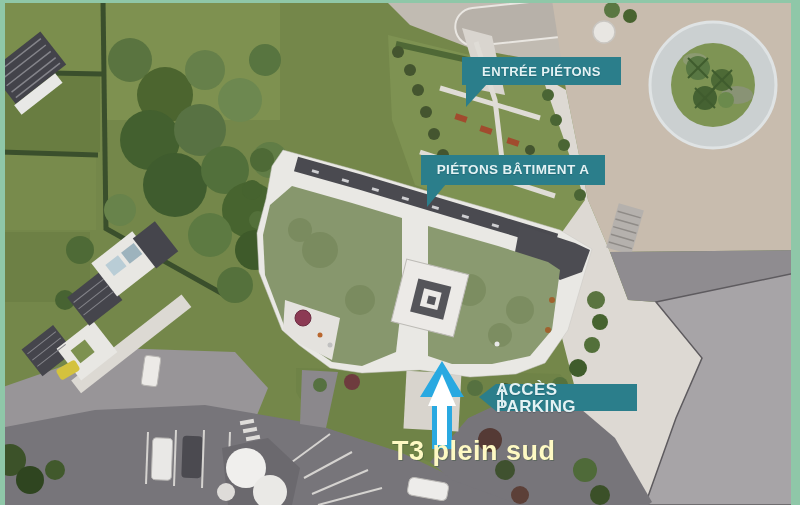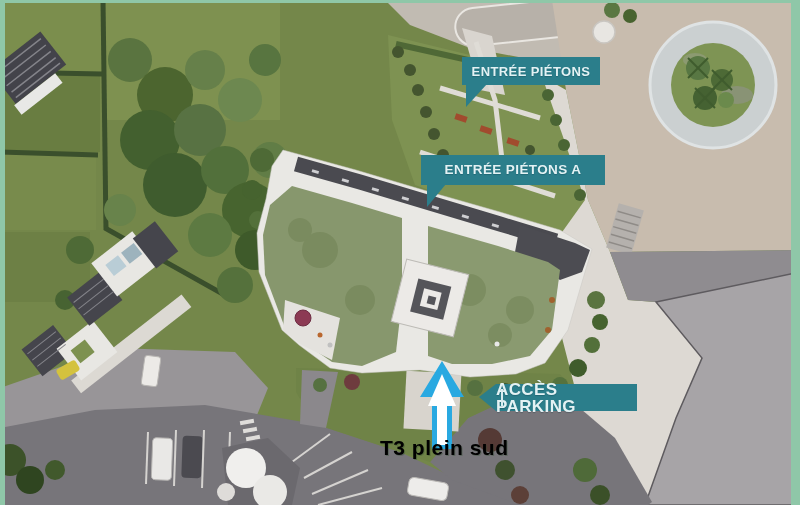--- a/index.html
+++ b/index.html
@@ -7,32 +7,32 @@
          font-family:"Liberation Sans",sans-serif;background:#74874a;}
   #scene{position:absolute;left:0;top:0;width:800px;height:505px;display:block;}
   .frame{position:absolute;background:#8fc7a8;z-index:40;}
   .frame.left{left:0;top:0;width:5px;height:505px;}
   .frame.top{left:0;top:0;width:800px;height:3px;}
   .frame.right{left:791px;top:0;width:9px;height:505px;}
   .tag{position:absolute;background:#2b7e8b;color:#e3f2f4;z-index:30;
        display:flex;align-items:center;justify-content:center;
        font-weight:bold;letter-spacing:.4px;line-height:1;
        text-shadow:0 1px 1px rgba(0,40,50,.25);}
-  #tag-pietons{left:462px;top:57px;width:138px;height:28px;font-size:13px;}
+  #tag-pietons{left:462px;top:57px;width:159px;height:28px;font-size:13px;}
   #tag-batiment{left:421px;top:155px;width:184px;height:30px;font-size:13.5px;}
   #tag-parking{left:496px;top:384px;width:141px;height:27px;font-size:17px;}
   .ptr{position:absolute;width:0;height:0;z-index:29;}
   #ptr-pietons{left:466px;top:84px;border-top:23px solid #2b7e8b;border-right:21px solid transparent;}
   #ptr-batiment{left:427px;top:184px;border-top:23px solid #2b7e8b;border-right:19px solid transparent;}
   #ptr-parking{left:479px;top:384px;border-right:17px solid #2b7e8b;
                border-top:13px solid transparent;border-bottom:14px solid transparent;}
   #ptr-parking-bar{position:absolute;left:501px;top:389px;width:2px;height:17px;
                    background:#d8ecef;z-index:31;}
-  #t3-label{position:absolute;left:380px;top:436px;z-index:30;white-space:nowrap;
-            font-size:21px;font-weight:bold;color:#000000;letter-spacing:.5px;
+  #t3-label{position:absolute;left:392px;top:436px;z-index:30;white-space:nowrap;
+            font-size:27px;font-weight:bold;color:#fef9c3;letter-spacing:.5px;
             text-shadow:1px 1px 0 rgba(45,75,45,.35);}
 </style>
 </head>
 <body>
 
 <div id="stage">
 
 <svg id="scene" viewBox="0 0 800 505" xmlns="http://www.w3.org/2000/svg">
 
   <g>
@@ -309,21 +309,21 @@
 
   <g>
     <polygon points="442,361 464,397 452,397 452,449 432,449 432,397 420,397" fill="#29a9e1"></polygon>
     <polygon points="442,374 456,406 447,406 447,445 437,445 437,406 428,406" fill="#ffffff"></polygon>
   </g>
 </svg>
 
 <div class="tag" id="tag-pietons">ENTRÉE PIÉTONS</div>
 <div class="ptr" id="ptr-pietons"></div>
 
-<div class="tag" id="tag-batiment">ENTRÉE PIÉTONS A</div>
+<div class="tag" id="tag-batiment">PIÉTONS BÂTIMENT A</div>
 <div class="ptr" id="ptr-batiment"></div>
 
 <div class="tag" id="tag-parking">ACCÈS PARKING</div>
 <div class="ptr" id="ptr-parking"></div>
 <div id="ptr-parking-bar"></div>
 
 <div id="t3-label">T3 plein sud</div>
 
 <div class="frame left"></div>
 <div class="frame top"></div>

